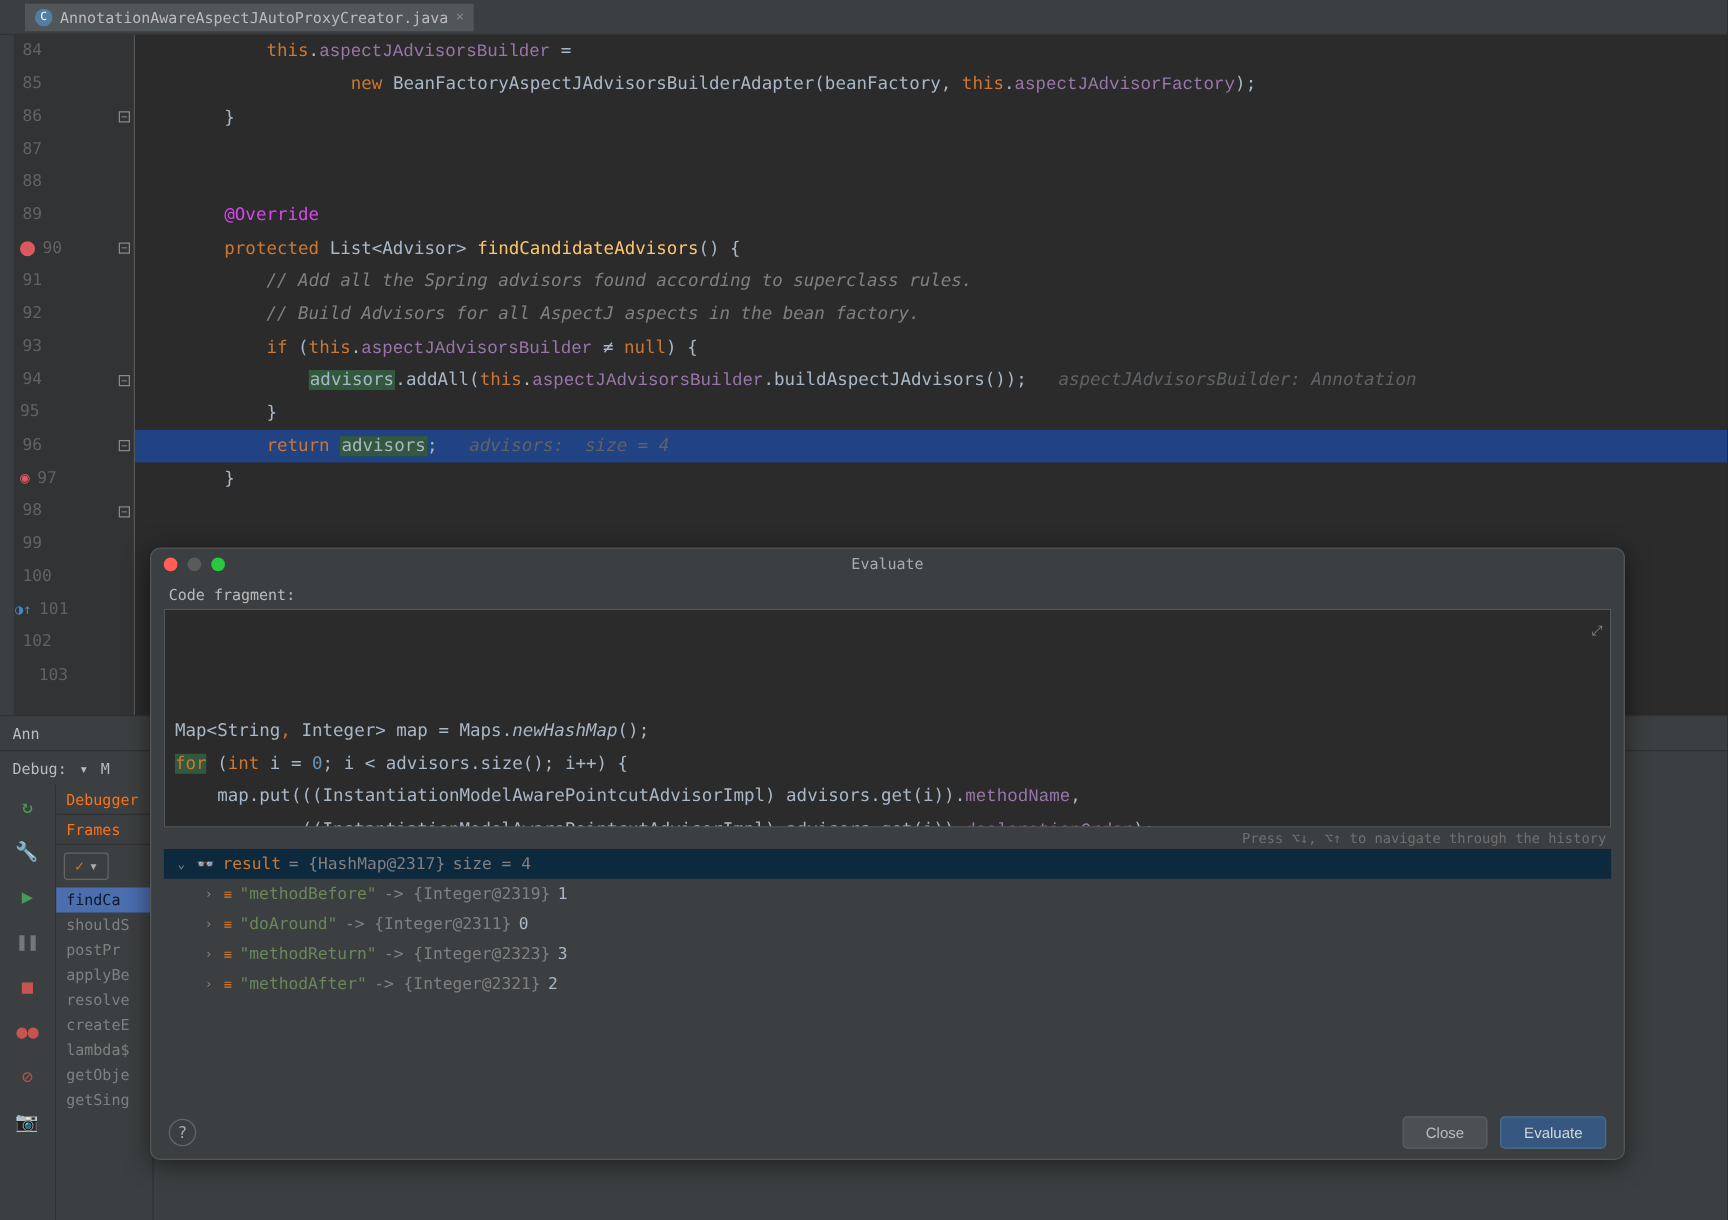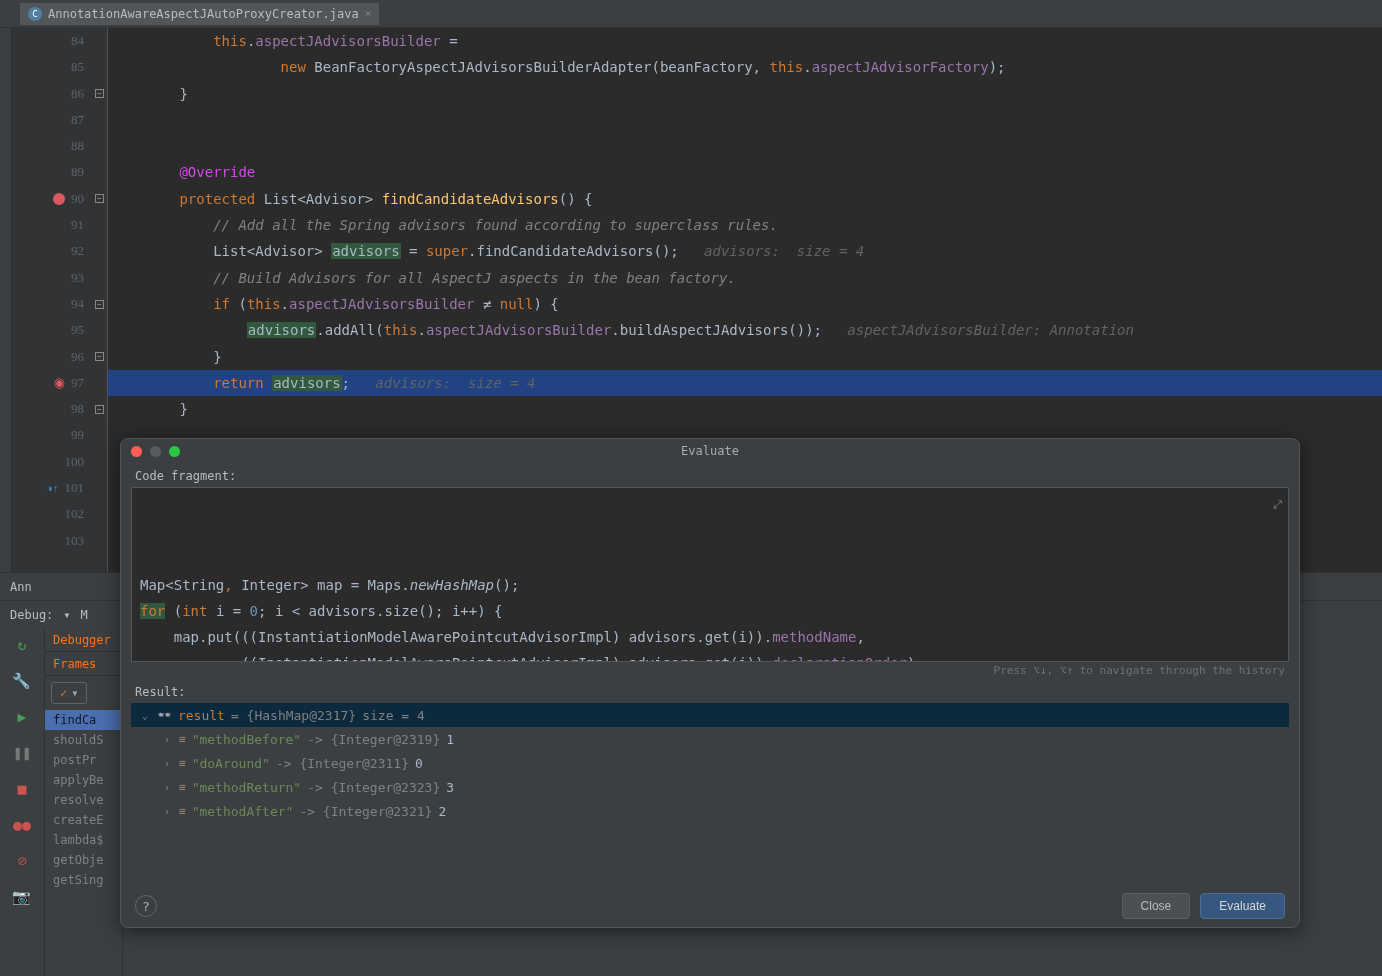--- a/index.html
+++ b/index.html
@@ -60,22 +60,21 @@
   color: #606366;
   text-align: right;
 }
 .gutter-line {
   height: 26.3px;
   line-height: 26.3px;
   padding-right: 8px;
   position: relative;
   display: flex;
   align-items: center;
-  justify-content: flex-end;
-  font-family: Liberation Serif, serif;
+  justify-content: flex-start;
 }
 .fold-strip {
   width: 16px;
   background: #313335;
   border-right: 1px solid #555555;
 }
 .fold-line {
   height: 26.3px;
   display: flex;
   align-items: center;
@@ -105,21 +104,21 @@
 .hl-line {
   background: #214283;
 }
 .kw { color: #cc7832; }
 .com { color: #808080; font-style: italic; }
 .fn { color: #ffc66d; }
 .type { color: #a9b7c6; }
 .ann { color: #d946ef; }
 .num { color: #6897bb; }
 .inlay { color: #606366; font-style: italic; }
-.field { color: #9876aa; }
+.field { color: #9876aa; font-family: Liberation Mono, monospace; }
 .hl-var { background: #32593d; color: #a9b7c6; padding: 0 1px; }
 .bp-icon {
   width: 12px; height: 12px;
   background: #db5860;
   border-radius: 50%;
   margin-left: 4px;
 }
 .up-arrow-icon {
   color: #4189cc;
   font-size: 11px;
@@ -352,21 +351,21 @@
       <div class="gutter-line">
         <span style="margin-left:6px;">91</span>
       </div>
       <div class="gutter-line">
         <span style="margin-left:6px;">92</span>
       </div>
       <div class="gutter-line">
         <span style="margin-left:6px;">93</span>
       </div>
       <div class="gutter-line">
-        <span style="margin-left:22px;">94</span>
+        <span style="margin-left:6px;">94</span>
       </div>
       <div class="gutter-line">
         <span style="margin-left:4px;">95</span>
       </div>
       <div class="gutter-line">
         <span style="margin-left:6px;">96</span>
       </div>
       <div class="gutter-line">
         <span style="color:#db5860;margin-left:4px;">◉</span>
         <span style="margin-left:6px;">97</span>
@@ -425,21 +424,20 @@
     </div>
   <div class="code-content" id="codebody">
       <div class="code-line">            <span class="kw">this</span>.<span class="field">aspectJAdvisorsBuilder</span> =</div>
       <div class="code-line">                    <span class="kw">new</span> <span class="type">BeanFactoryAspectJAdvisorsBuilderAdapter</span>(beanFactory, <span class="kw">this</span>.<span class="field">aspectJAdvisorFactory</span>);</div>
       <div class="code-line">        }</div>
       <div class="code-line"></div>
       <div class="code-line"></div>
       <div class="code-line">        <span class="ann">@Override</span></div>
       <div class="code-line">        <span class="kw">protected</span> List&lt;Advisor&gt; <span class="fn">findCandidateAdvisors</span>() {</div>
       <div class="code-line">            <span class="com">// Add all the Spring advisors found according to superclass rules.</span></div>
-      <div class="code-line">            List&lt;Advisor&gt; <span class="hl-var">advisors</span> = <span class="kw">super</span>.findCandidateAdvisors();   <span class="inlay">advisors:  size = 4</span></div>
       <div class="code-line">            <span class="com">// Build Advisors for all AspectJ aspects in the bean factory.</span></div>
       <div class="code-line">            <span class="kw">if</span> (<span class="kw">this</span>.<span class="field">aspectJAdvisorsBuilder</span> ≠ <span class="kw">null</span>) {</div>
       <div class="code-line">                <span class="hl-var">advisors</span>.addAll(<span class="kw">this</span>.<span class="field">aspectJAdvisorsBuilder</span>.buildAspectJAdvisors());   <span class="inlay">aspectJAdvisorsBuilder: Annotation</span></div>
       <div class="code-line">            }</div>
       <div class="code-line hl-line">            <span class="kw">return</span> <span class="hl-var">advisors</span>;   <span class="inlay">advisors:  size = 4</span></div>
       <div class="code-line">        }</div>
       <div class="code-line"></div>
       <div class="code-line"></div>
       <div class="code-line"></div>
       <div class="code-line"></div>
@@ -500,21 +498,20 @@
   <div class="dlg-section-label">Code fragment:</div>
   <div class="dlg-code" id="dlg-code">
     <span class="dlg-code-expand">⤢</span>
   <div>Map&lt;String<span class="kw">,</span> Integer&gt; map = Maps.<span style="font-style:italic;">newHashMap</span>();
 <span style="background:#32593d;"><span class="kw">for</span></span> (<span class="kw">int</span> i = <span class="num">0</span>; i &lt; advisors.size(); i++) {
     map.put(((InstantiationModelAwarePointcutAdvisorImpl) advisors.get(i)).<span class="field">methodName</span>,
             ((InstantiationModelAwarePointcutAdvisorImpl) advisors.get(i)).<span class="field">declarationOrder</span>);
 }
  map;</div></div>
   <div class="dlg-hint">Press ⌥↓, ⌥↑ to navigate through the history</div>
-  <div class="dlg-section-label">Result:</div>
   <div class="dlg-result" id="dlg-result">
       <div class="res-row hl">
         <span class="res-expand">⌄</span>
         <span class="res-icon-glasses">👓</span>
         <span class="res-key">result</span>
         <span class="res-val"> = {HashMap@2317}</span>
         <span class="res-extra">  size = 4</span>
       </div>
       <div class="res-row" style="padding-left: 30px;">
         <span class="res-expand">›</span>

